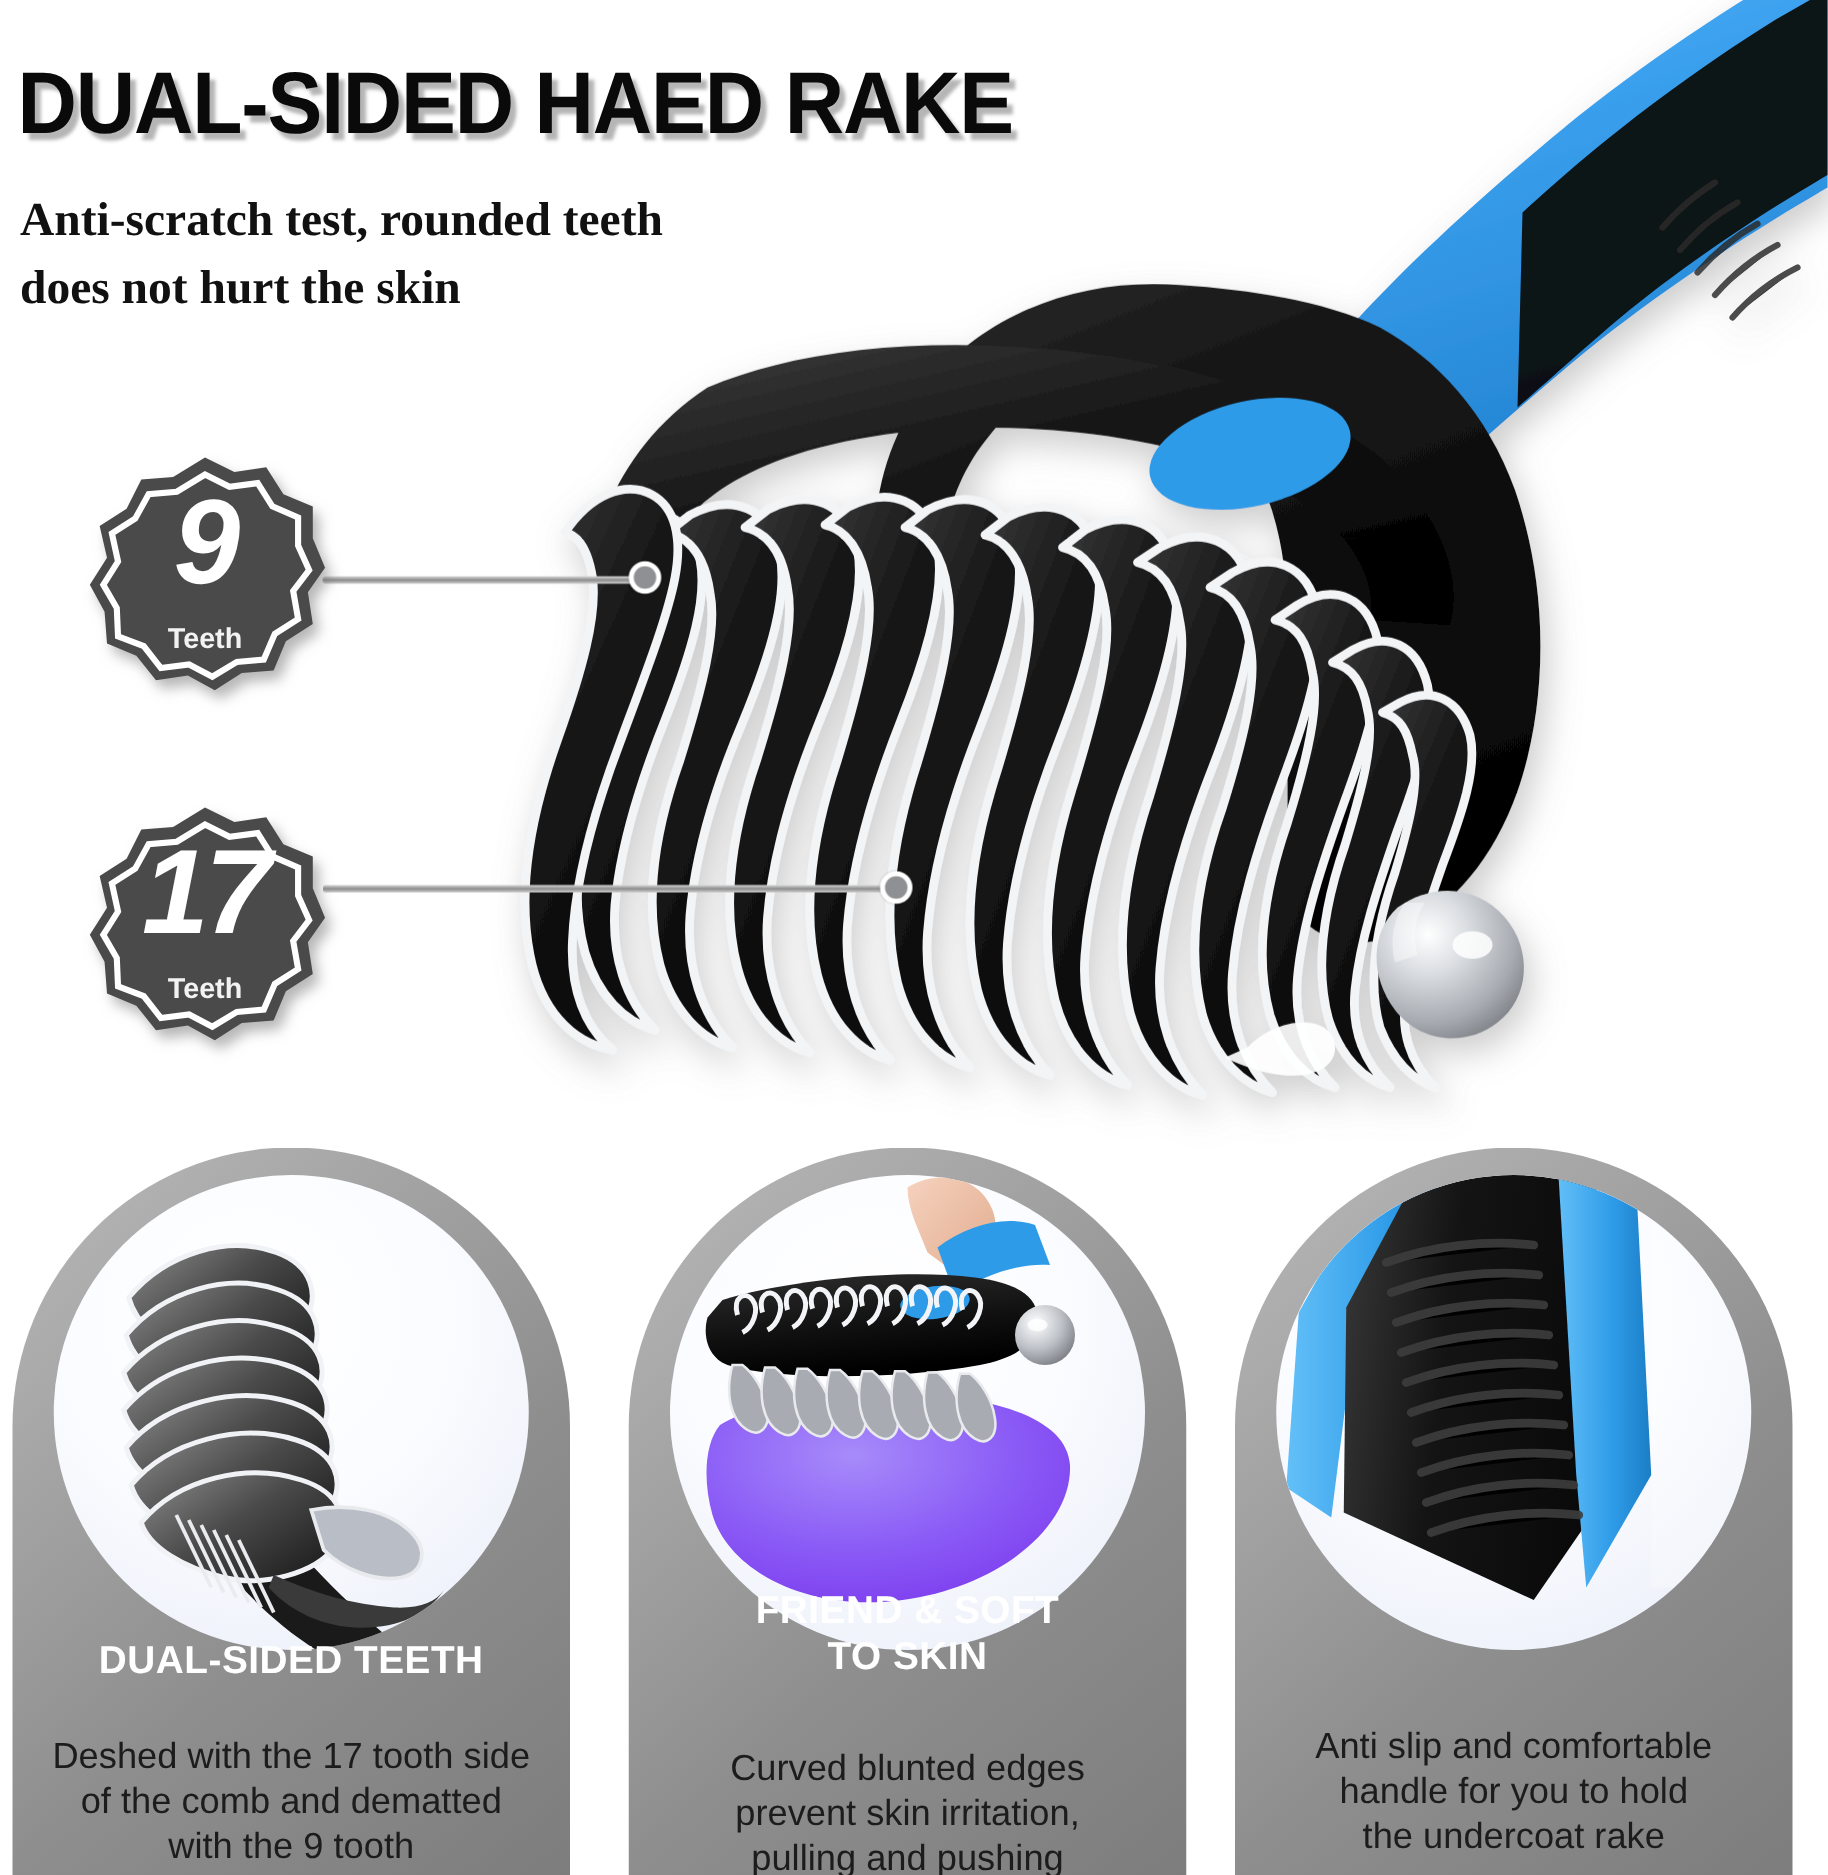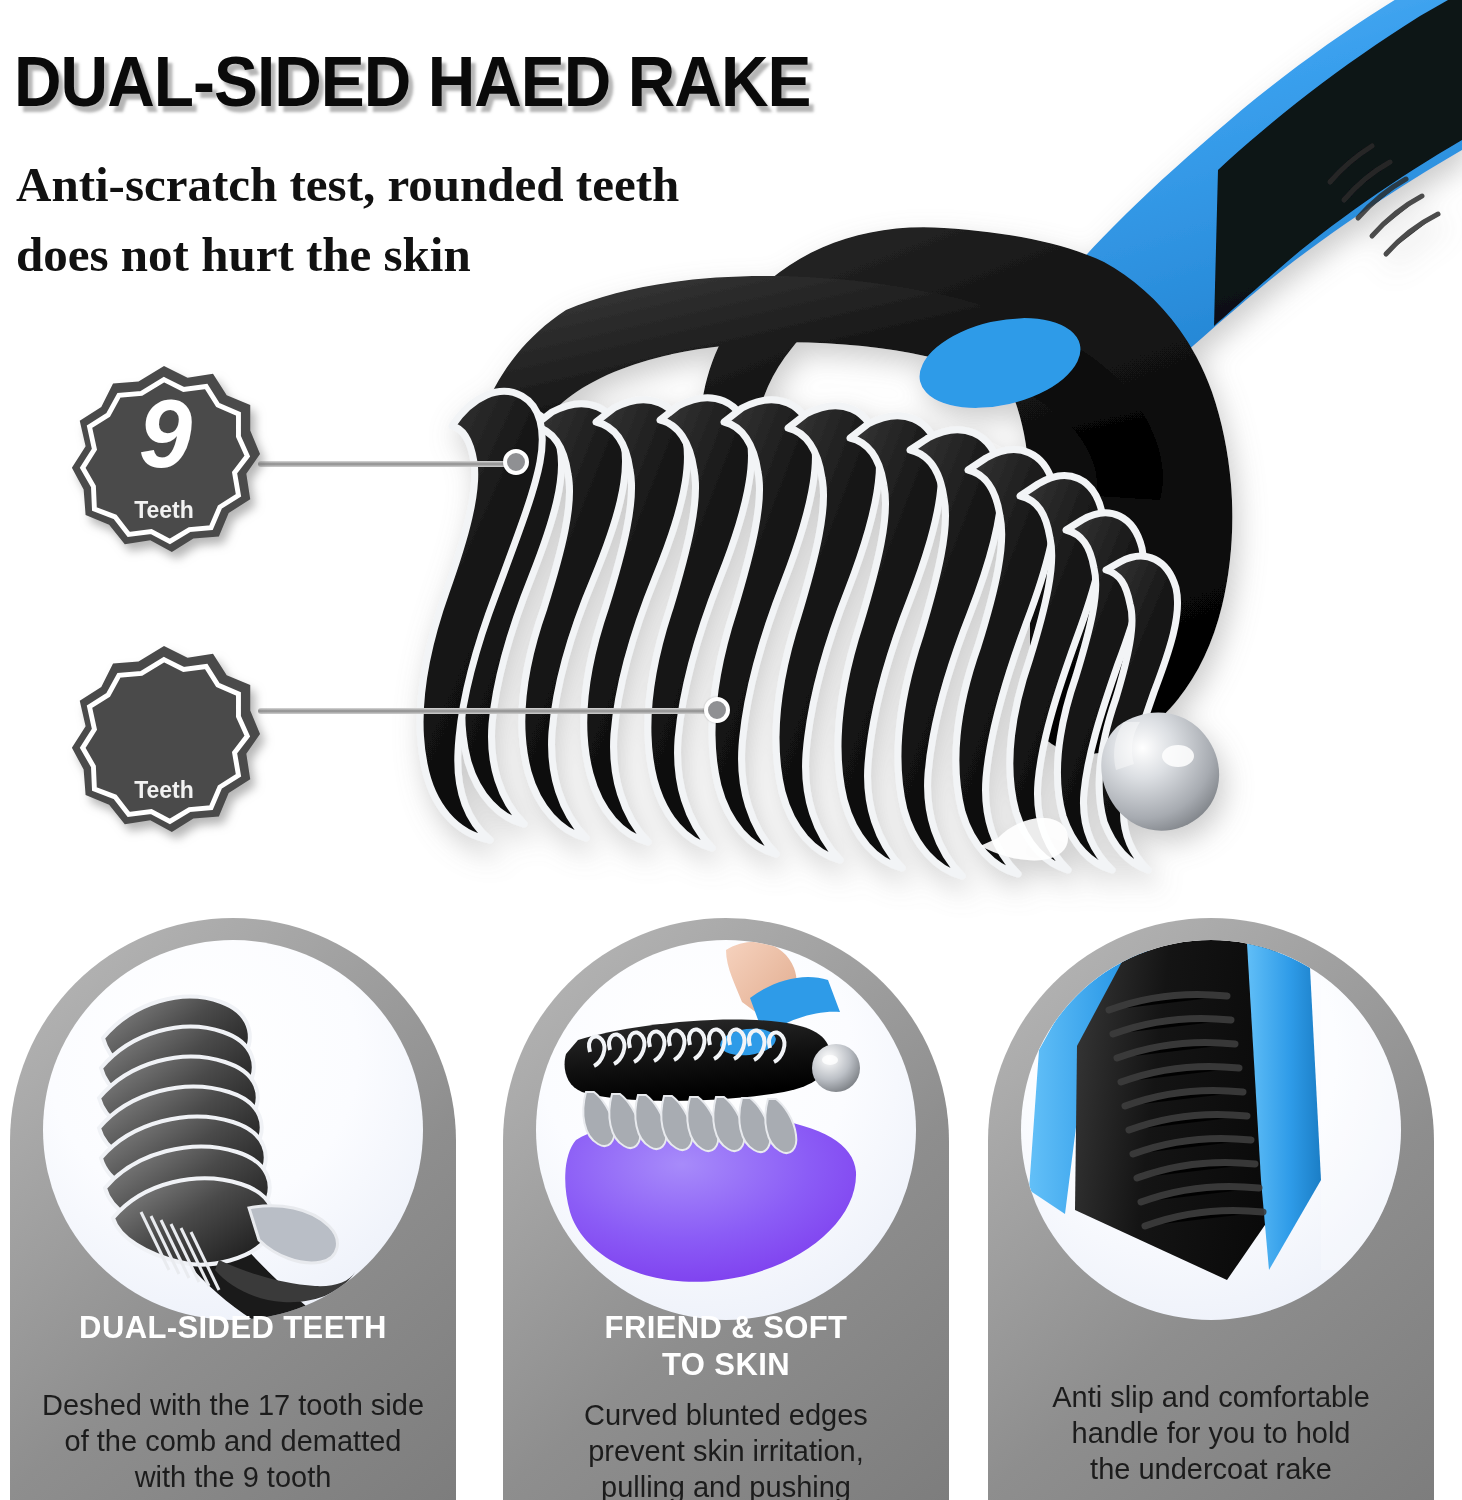--- a/index.html
+++ b/index.html
@@ -30,21 +30,21 @@
     transform: scaleX(0.94);
     transform-origin: left center;
     text-shadow: 5px 6px 3px rgba(120,120,120,0.55);
   }
   .subhead {
     position: absolute;
     left: 16px;
     top: 150px;
     font-family: "Liberation Serif", serif;
     font-weight: 700;
-    font-size: 49px;
+    font-size: 38px;
     line-height: 1.42;
     color: #111111;
     white-space: pre-line;
   }
 
   
   .product-stage {
     position: absolute;
     left: 0;
     top: 0;
@@ -157,21 +157,21 @@
     right: 12px;
     top: 470px;
     text-align: center;
     font-family: "Liberation Sans", sans-serif;
     font-weight: 400;
     font-size: 29px;
     line-height: 1.24;
     color: #1c1c1c;
     white-space: pre-line;
   }
-  .card-2 .card-title { top: 392px; }
+  .card-2 .card-title { top: 352px; }
   .card-2 .card-body  { top: 480px; }
   .card-3 .card-body  { top: 462px; }
 </style>
 </head>
 <body>
 
 <div class="headline">DUAL-SIDED HAED RAKE</div>
 
 <div class="subhead">Anti-scratch test, rounded teeth
 does not hurt the skin</div>
@@ -375,20 +375,21 @@
 
 <div class="badge badge-17">
   <svg viewBox="0 0 200 200">
     <path d="M100 4 L124 16 L150 12 L164 34 L188 44 L188 70 L198 94 L184 114
              L188 140 L166 154 L156 178 L130 180 L108 194 L86 182 L60 186
              L44 166 L20 156 L18 130 L6 108 L20 86 L14 60 L36 46 L48 22 L74 20 Z" fill="#4A4A4A"></path>
     <path d="M100 18 L120 28 L143 25 L155 44 L176 53 L176 76 L185 96 L172 113
              L176 136 L157 148 L148 169 L126 171 L106 183 L87 173 L64 176
              L50 158 L29 150 L28 127 L17 108 L29 89 L24 66 L43 54 L54 34 L77 32 Z" fill="none" stroke="#ffffff" stroke-width="5"></path>
   </svg>
+  <div class="badge-num">17</div>
   <div class="badge-lbl">Teeth</div>
 </div>
 
 <div class="cards">
 
   <div class="card card-1">
     <div class="card-photo">
       <svg viewBox="0 0 380 380" width="380" height="380">
         <defs>
           <linearGradient id="c1t" x1="0" y1="0" x2="1" y2="0.8">

